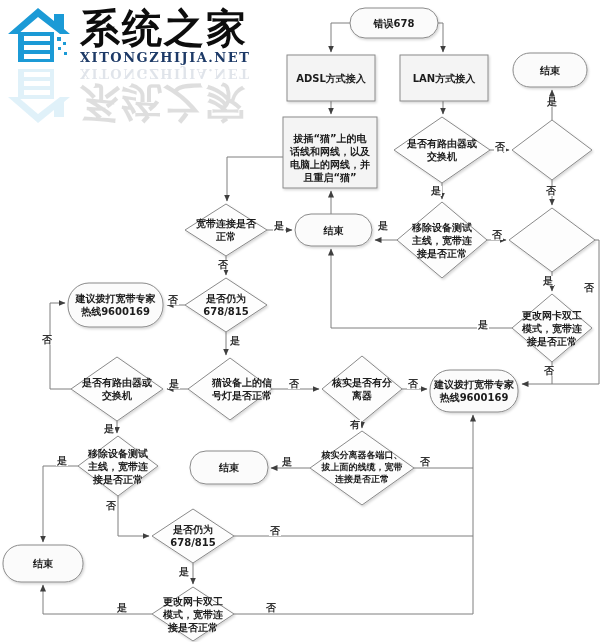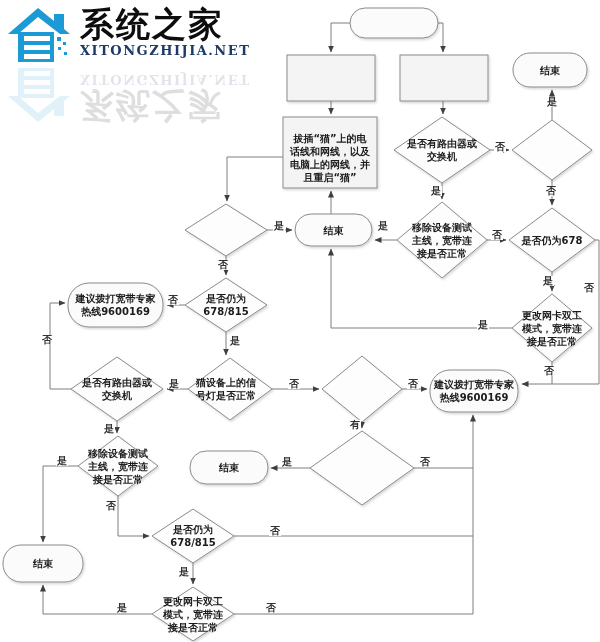--- a/index.html
+++ b/index.html
@@ -9,21 +9,21 @@
   .node{position:absolute;display:flex;align-items:center;justify-content:center;
         text-align:center;font-weight:bold;color:#1c1c1c;white-space:pre-line;
         line-height:1.3;pointer-events:none;}
   .fs10{font-size:10px;}
   .fs9{font-size:9px;}
   .elabel{position:absolute;font-size:10px;font-weight:bold;color:#333;
           background:#fff;padding:0 1px;line-height:1;pointer-events:none;}
   .logo{position:absolute;left:8px;top:6px;width:260px;height:100px;}
   .logo-main{display:flex;align-items:flex-start;}
   .logo-text{margin-left:8px;}
-  .logo-title{font-size:34px;font-weight:bold;color:#0d0d0d;letter-spacing:2px;line-height:1.1;}
+  .logo-title{font-size:40px;font-weight:bold;color:#0d0d0d;letter-spacing:2px;line-height:1.1;}
   .logo-sub{font-family:"DejaVu Serif","Liberation Serif",serif;font-size:13px;font-weight:bold;
             color:#1d3a67;letter-spacing:1.5px;margin-top:0px;}
   .logo-reflect{position:absolute;left:0;top:60px;transform:scaleY(-1);opacity:.13;}
 </style>
 </head>
 <body>
 
 <div class="canvas">
 
   <svg class="wires" width="600" height="642" viewBox="0 0 600 642">
@@ -94,49 +94,58 @@
       <rect x="430" y="370" width="88" height="42" rx="20" fill="#fbfbfb"></rect>
       <polygon points="78,466 118,436 158,466 118,496" fill="#fdfdfd"></polygon>
       <rect x="190" y="451" width="78" height="33" rx="16" fill="#fbfbfb"></rect>
       <polygon points="310,468 362,431 414,468 362,505" fill="#fdfdfd"></polygon>
       <polygon points="152,536 193,509 234,536 193,563" fill="#fdfdfd"></polygon>
       <rect x="3" y="545" width="80" height="37" rx="18" fill="#fbfbfb"></rect>
       <polygon points="152,614 193,587 234,614 193,641" fill="#fdfdfd"></polygon>
     </g>
   </svg>
 
+  <div class="node fs10" style="left:350px;top:8px;width:88px;height:30px">错误678</div>
+  <div class="node fs10" style="left:287px;top:55px;width:88px;height:46px">ADSL方式接入</div>
+  <div class="node fs10" style="left:400px;top:55px;width:88px;height:46px">LAN方式接入</div>
   <div class="node fs10" style="left:513px;top:53px;width:74px;height:34px">结束</div>
   <div class="node fs10" style="left:283px;top:117px;width:94px;height:81px">拔插“猫”上的电
 话线和网线，以及
 电脑上的网线，并
 且重启“猫”</div>
   <div class="node fs10" style="left:394px;top:117px;width:96px;height:66px">是否有路由器或
 交换机</div>
+  <div class="node fs10" style="left:185px;top:204px;width:82px;height:52px">宽带连接是否
+正常</div>
   <div class="node fs10" style="left:295px;top:214px;width:77px;height:32px">结束</div>
   <div class="node fs10" style="left:397px;top:202px;width:90px;height:76px">移除设备测试
 主线，宽带连
 接是否正常</div>
-  <div class="node fs10" style="left:509px;top:208px;width:86px;height:64px">是否仍为678</div>
   <div class="node fs10" style="left:68px;top:283px;width:95px;height:44px">建议拨打宽带专家
 热线9600169</div>
   <div class="node fs10" style="left:185px;top:278px;width:82px;height:54px">是否仍为
 678/815</div>
   <div class="node fs10" style="left:512px;top:294px;width:80px;height:68px">更改网卡双工
 模式，宽带连
 接是否正常</div>
   <div class="node fs10" style="left:71px;top:357px;width:92px;height:64px">是否有路由器或
 交换机</div>
-  <div class="node fs10" style="left:184px;top:358px;width:84px;height:62px">猫设备上的信
+  <div class="node fs10" style="left:200px;top:358px;width:84px;height:62px">猫设备上的信
 号灯是否正常</div>
+  <div class="node fs10" style="left:322px;top:356px;width:80px;height:66px">核实是否有分
+离器</div>
   <div class="node fs10" style="left:430px;top:370px;width:88px;height:42px">建议拨打宽带专家
 热线9600169</div>
   <div class="node fs10" style="left:78px;top:436px;width:80px;height:60px">移除设备测试
 主线，宽带连
 接是否正常</div>
   <div class="node fs10" style="left:190px;top:451px;width:78px;height:33px">结束</div>
+  <div class="node fs9" style="left:310px;top:431px;width:104px;height:74px">核实分离器各端口、
+拔上面的线缆，宽带
+连接是否正常</div>
   <div class="node fs10" style="left:152px;top:509px;width:82px;height:54px">是否仍为
 678/815</div>
   <div class="node fs10" style="left:3px;top:545px;width:80px;height:37px">结束</div>
   <div class="node fs10" style="left:152px;top:586px;width:82px;height:56px">更改网卡双工
 模式，宽带连
 接是否正常</div>
 
   <div class="elabel" style="left:494px;top:142px">否</div>
   <div class="elabel" style="left:546px;top:97px">是</div>
   <div class="elabel" style="left:545px;top:186px">否</div>

